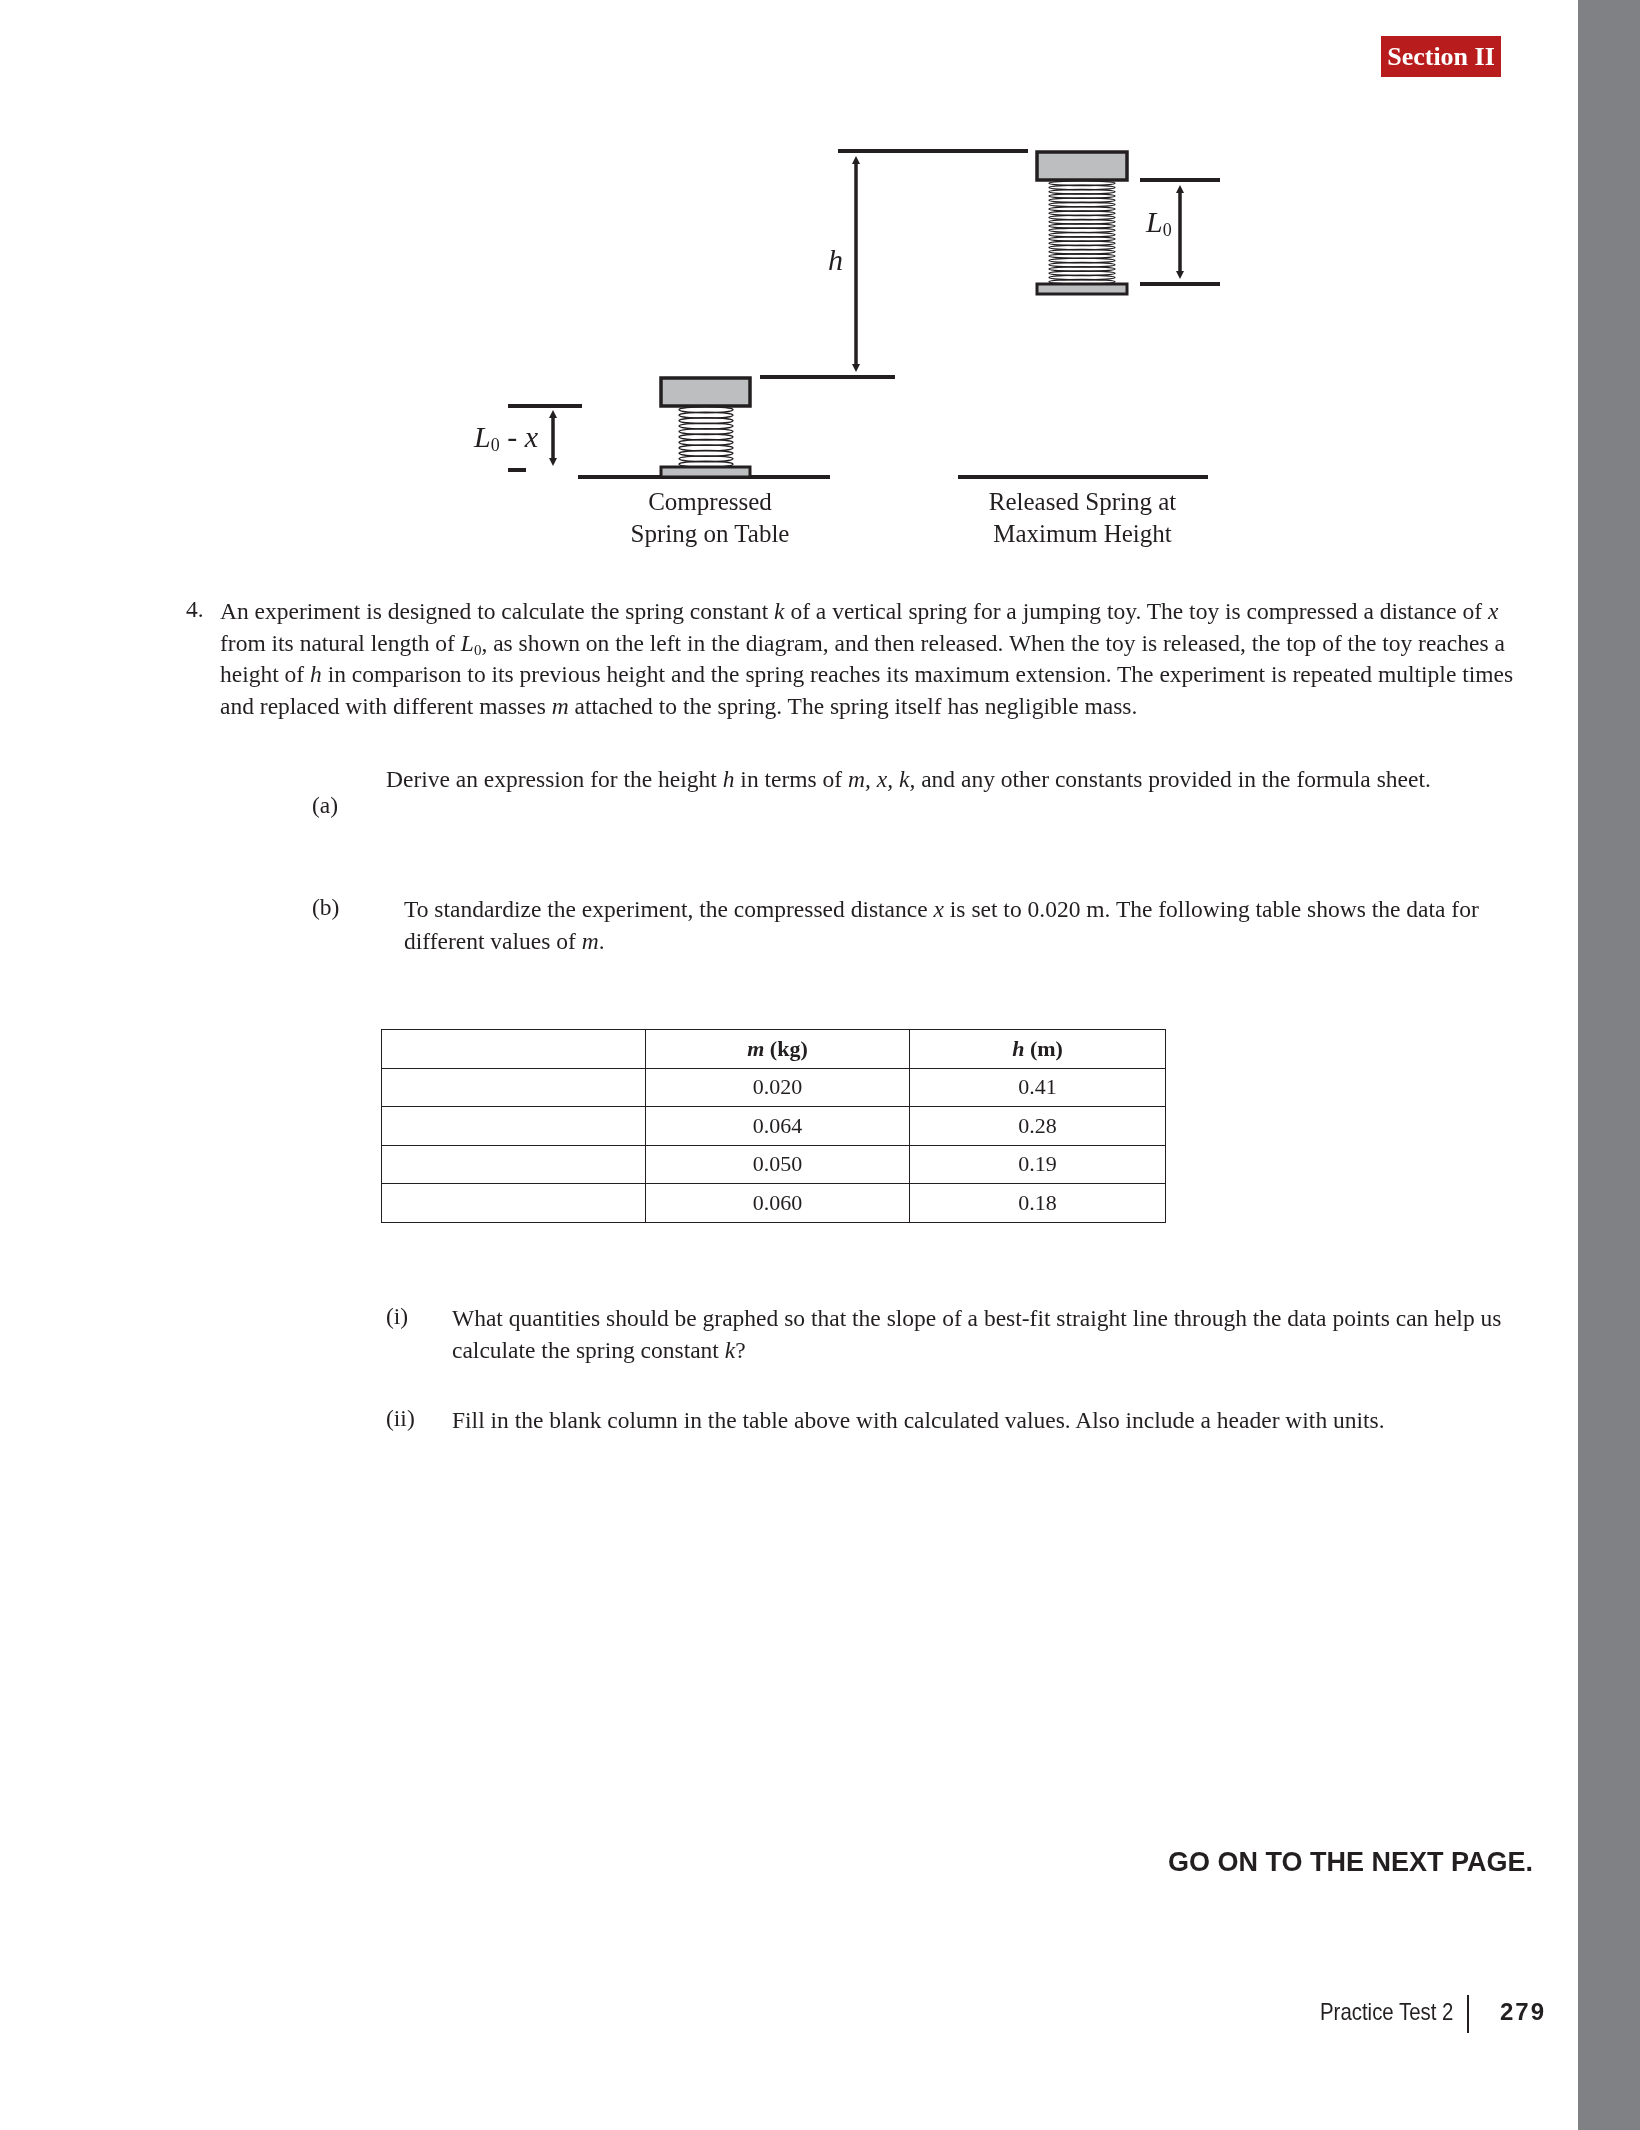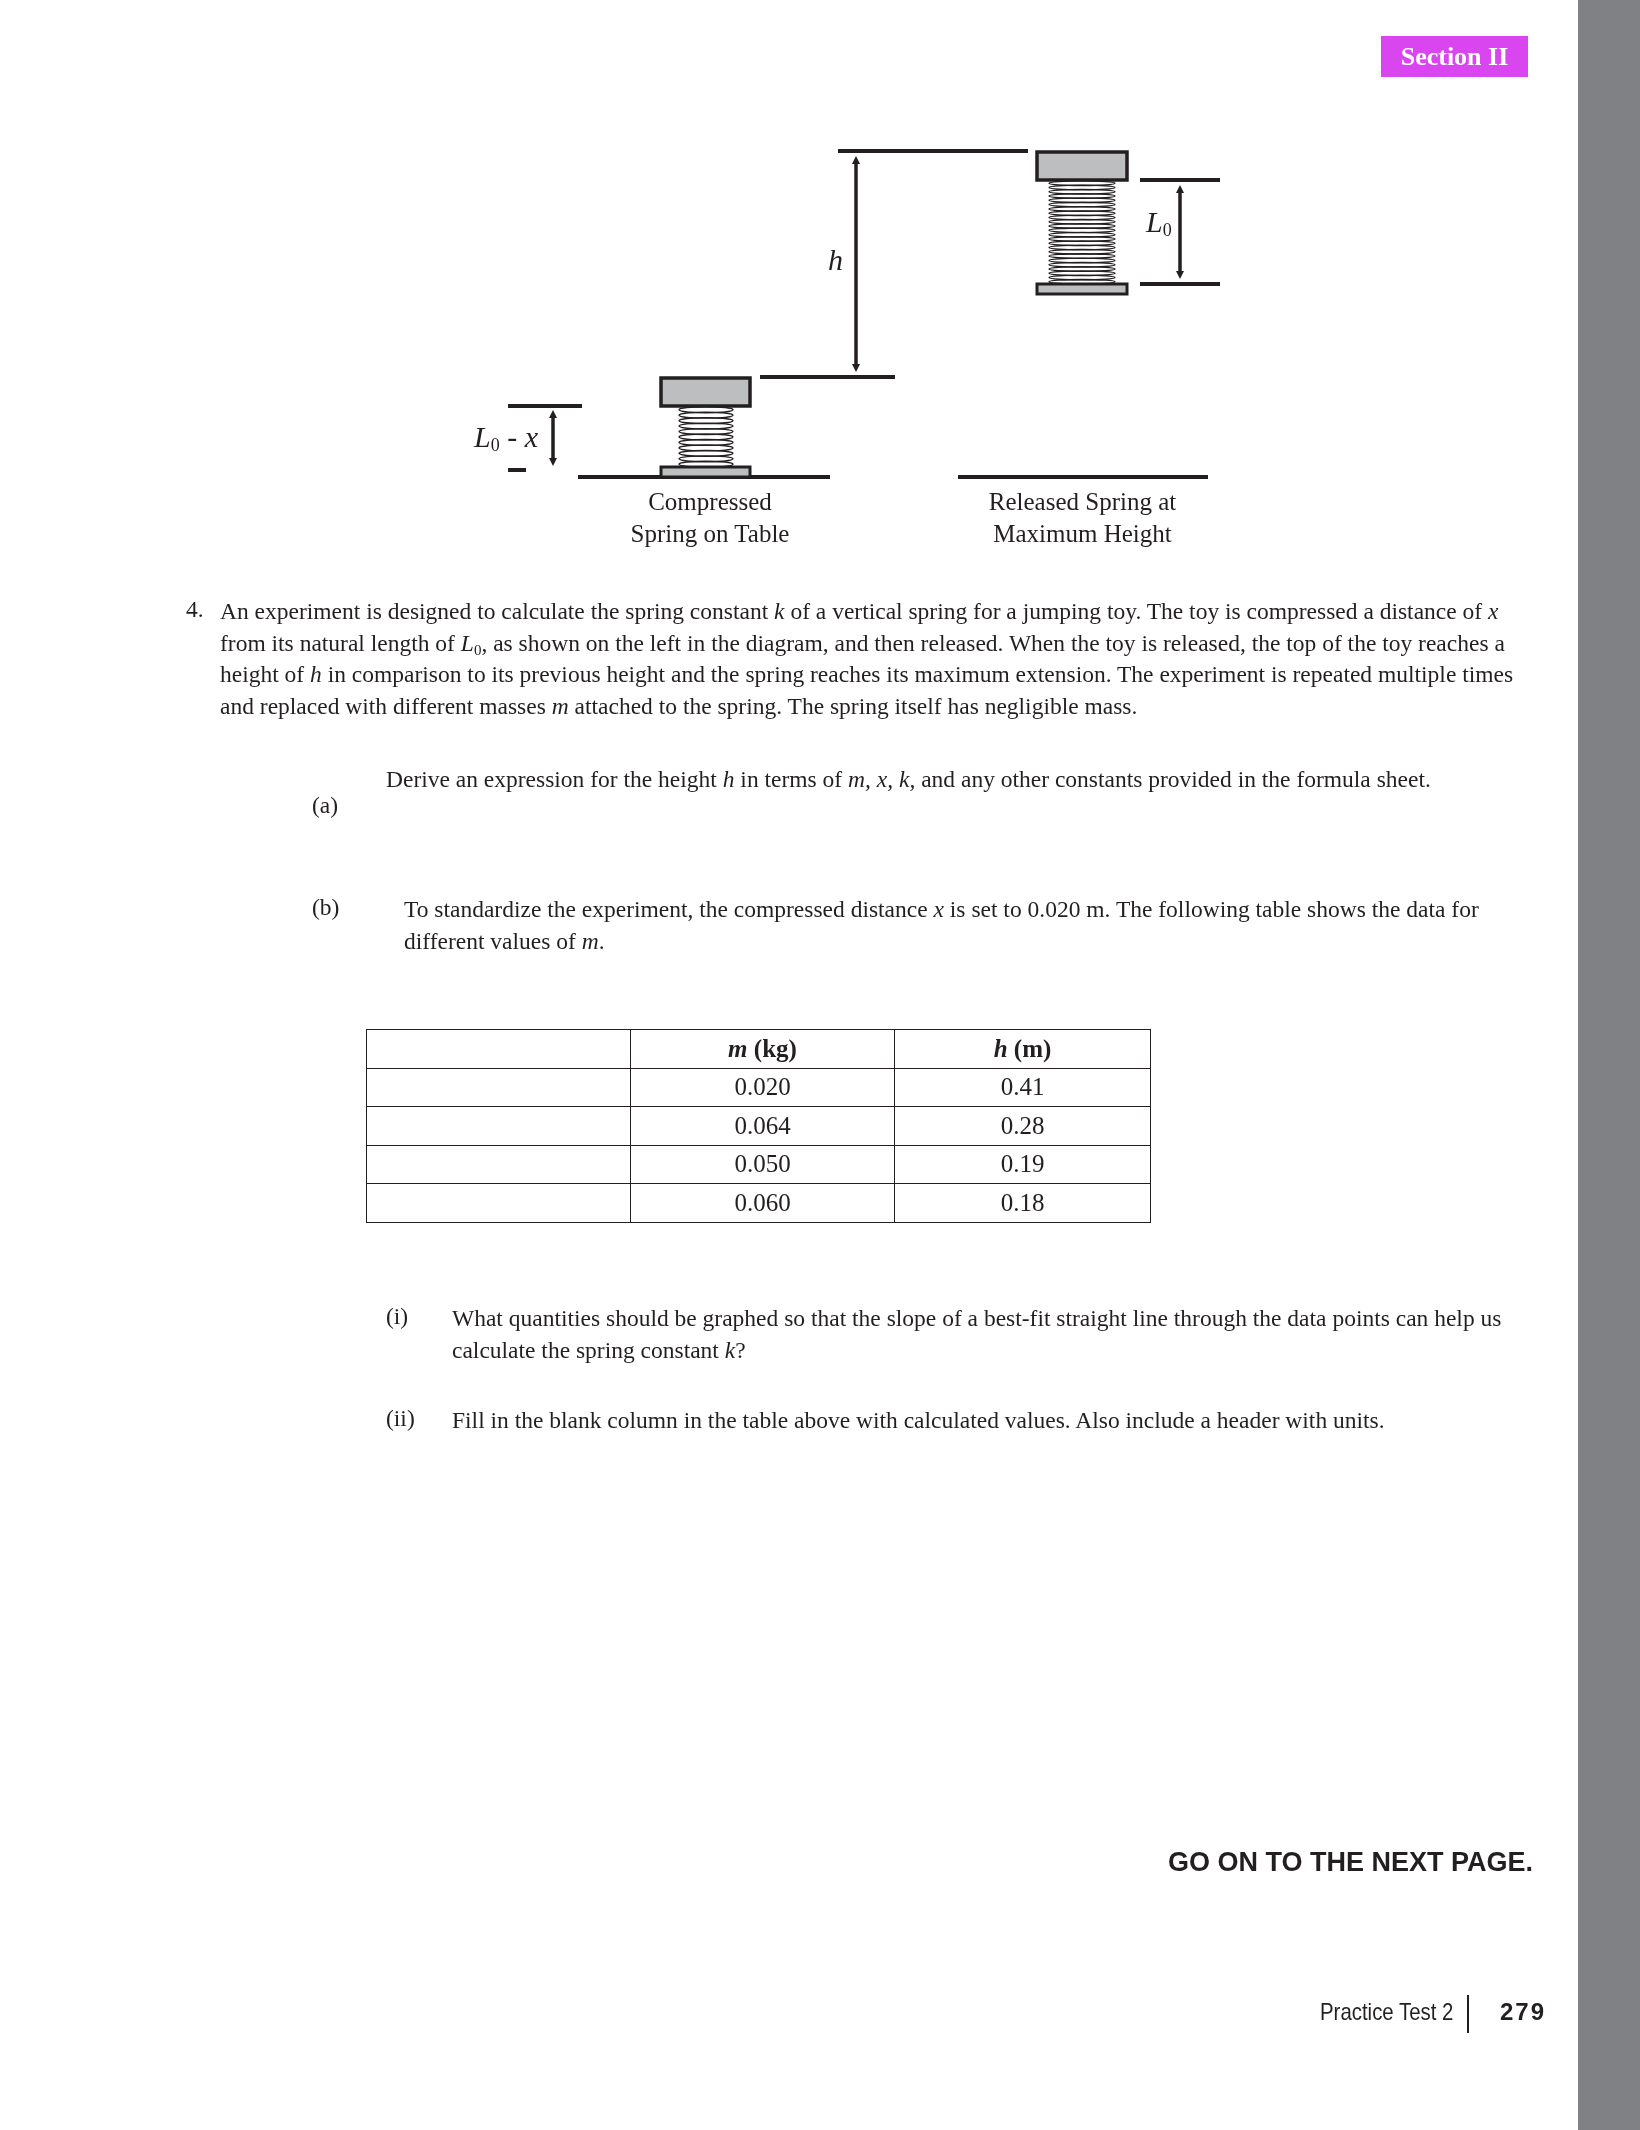--- a/index.html
+++ b/index.html
@@ -3,35 +3,35 @@
 <meta charset="utf-8">
 <style>
   html, body { margin: 0; padding: 0; }
   body {
     width: 1640px; height: 2130px; position: relative; overflow: hidden;
     background: #ffffff; color: #231f20;
     font-family: "Liberation Serif", serif;
   }
   .sidebar { position: absolute; left: 1578px; top: 0; width: 62px; height: 2130px; background: #808184; }
   .section-badge {
-    position: absolute; left: 1381px; top: 36px; width: 147px; height: 41px;
-    background: #d946ef; color: #fff; font-weight: bold; font-size: 26px;
+    position: absolute; left: 1381px; top: 36px; width: 120px; height: 41px;
+    background: #b91c1c; color: #fff; font-weight: bold; font-size: 26px;
     display: flex; align-items: center; justify-content: center;
   }
   svg.diagram { position: absolute; left: 0; top: 0; }
   .caption { position: absolute; font-size: 25px; text-align: center; line-height: 32px; }
   .para { position: absolute; font-size: 23.5px; line-height: 31.5px; }
   .qnum { position: absolute; left: 186px; top: 596px; font-size: 23.5px; }
   .question-text { left: 220px; top: 596px; width: 1300px; }
   .label { position: absolute; font-size: 23.5px; }
   i { font-style: italic; }
   sub { font-size: 15px; vertical-align: -4px; line-height: 0; }
   table.data {
-    position: absolute; left: 366px; top: 1029px; border-collapse: collapse;
-    font-size: 25px;
+    position: absolute; left: 381px; top: 1029px; border-collapse: collapse;
+    font-size: 22px;
   }
   table.data td {
     border: 1.5px solid #231f20; height: 37.5px; padding: 0; text-align: center;
   }
   table.data td.c0 { width: 263px; }
   table.data td.c1 { width: 263px; }
   table.data td.c2 { width: 255px; }
   .hdr { font-weight: bold; }
   .next-page {
     position: absolute; left: 1168px; top: 1847px;

